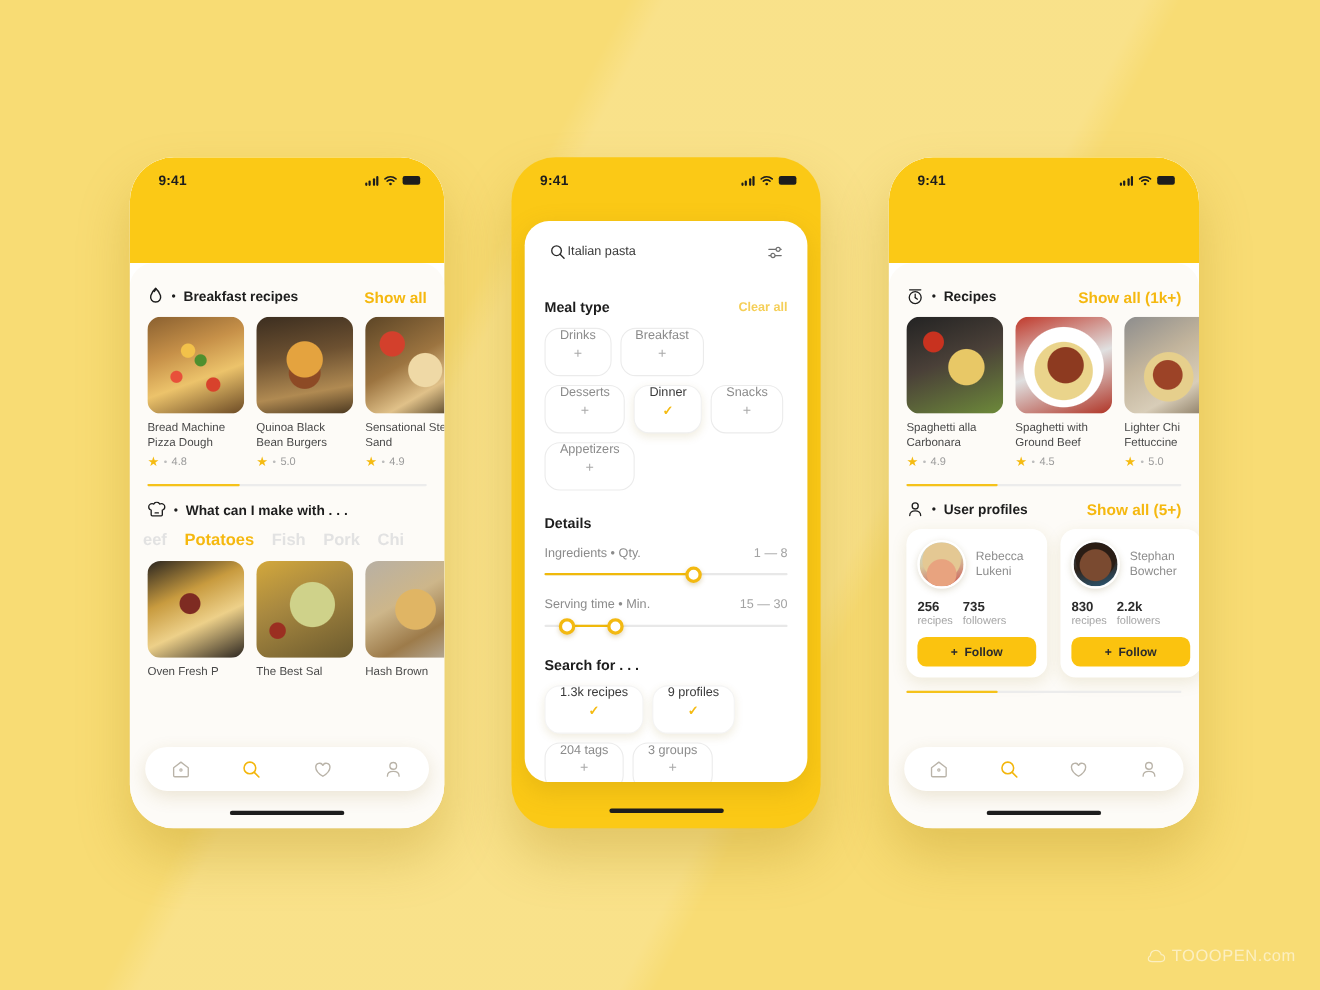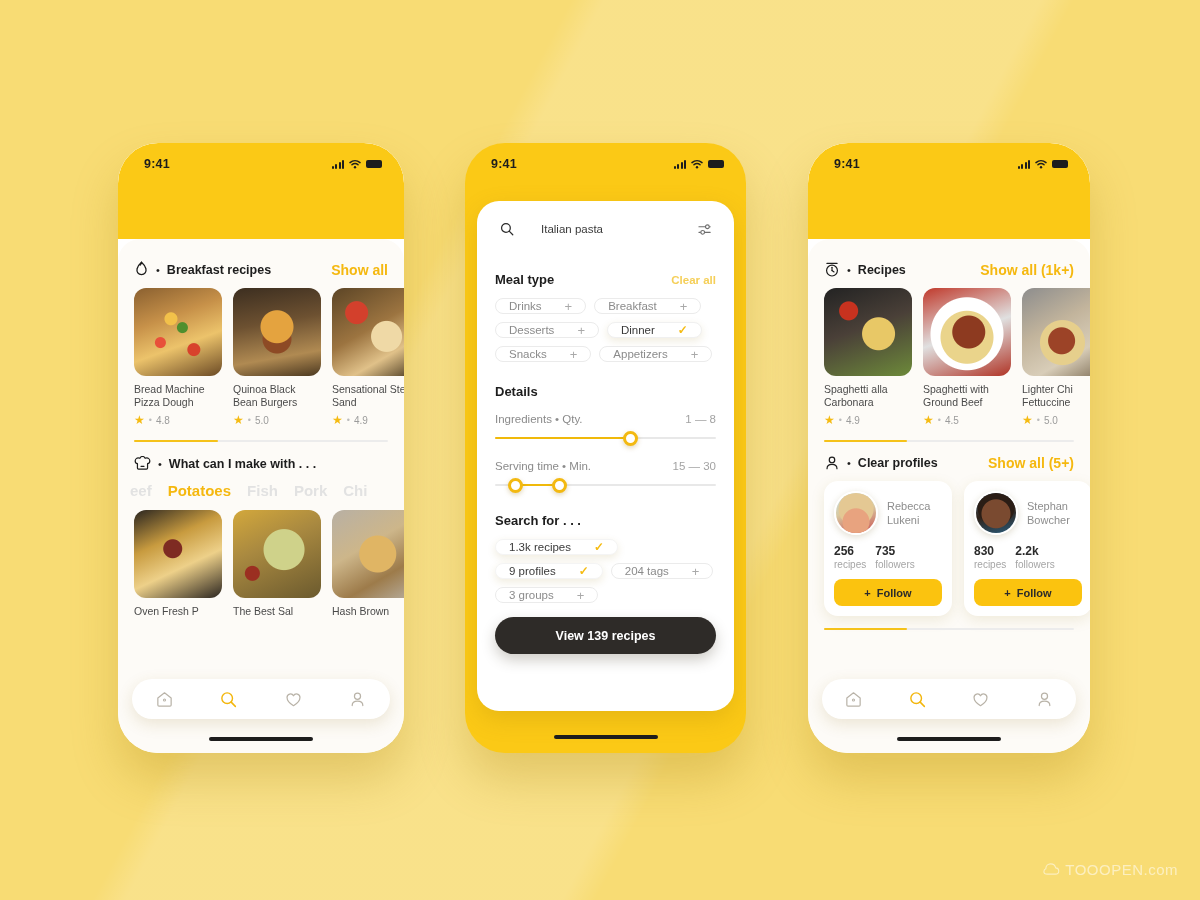--- a/index.html
+++ b/index.html
@@ -44,21 +44,21 @@
   .status-time{ font-size:12.5px; font-weight:bold; color:#1d1d1d; letter-spacing:.2px; }
   .status-icons{ display:flex; align-items:center; gap:5px; }
   .bars{ display:flex; align-items:flex-end; gap:1.5px; height:9px; }
   .bars i{ display:block; width:2px; background:#1d1d1d; border-radius:1px; }
   .bars i:nth-child(1){height:3px}.bars i:nth-child(2){height:5px}
   .bars i:nth-child(3){height:7px}.bars i:nth-child(4){height:9px}
   .batt{ width:16px; height:8px; border-radius:2px; background:#1d1d1d; }
 
   
   .searchbar{ margin:10px 18px 0 18px; height:34px; background:#fff; border-radius:18px;
-              display:flex; align-items:center; padding:0 11px 0 13px; gap:27px;
+              display:flex; align-items:center; padding:0 11px 0 13px; gap:2px;
               box-shadow:0 3px 8px rgba(150,110,10,.13); }
   .searchbar .txt{ flex:1; font-size:11.5px; color:#3a3a3a; }
   .searchbar .txt.ph{ color:#9a9a9a; }
 
   
   .sect-head{ display:flex; align-items:center; padding:0 16px; gap:7px; }
   .sect-head .ttl{ font-size:12.5px; font-weight:bold; color:#1d1d1d; }
   .sect-head .dot{ color:#1d1d1d; font-size:11px; }
   .sect-head .showall{ margin-left:auto; font-size:14px; font-weight:bold; color:#f5b80f; }
 
@@ -86,23 +86,23 @@
               border-radius:21px; display:flex; align-items:center; justify-content:space-around;
               box-shadow:0 5px 16px rgba(140,110,30,.16); }
   .home-ind{ position:absolute; left:50%; transform:translateX(-50%); width:104px; height:4px;
              border-radius:3px; background:#1d1d1d; }
 
   
   .f-sect-title{ font-size:13px; font-weight:bold; color:#1d1d1d; }
   .f-row{ display:flex; align-items:center; padding:0 18px; }
   .clear-all{ margin-left:auto; font-size:11.5px; font-weight:bold; color:#f5cf58; }
   .chips{ display:flex; flex-wrap:wrap; gap:8px; padding:0 18px; margin-top:11px; }
-  .chip{ height:16px; border:1px solid #ebebeb; border-radius:14px; display:flex;
-         align-items:center; gap:23px; padding:0 13px; font-size:11.5px; color:#8b8b8b;
-         background:#fff; }
+  .chip{ height:44px; border:1px solid #ebebeb; border-radius:14px; display:flex;
+         align-items:center; gap:3px; padding:0 13px; font-size:11.5px; color:#8b8b8b;
+         background:#fff;flex-direction:column; }
   .chip.sel{ color:#3a3a3a; border-color:#f0f0f0; box-shadow:0 3px 9px rgba(150,120,20,.14); }
   .chip .plus{ color:#a9a9a9; font-size:13px; line-height:1; }
   .chip .check{ color:#f5bb12; font-size:12px; font-weight:bold; }
   .chip.white{ background:#fff; border-color:#f4f4f4; color:#3a3a3a; box-shadow:0 3px 9px rgba(150,120,20,.14); }
 
   .slider-label{ display:flex; align-items:center; padding:0 18px; margin-top:14px; font-size:11.5px; color:#8b8b8b; }
   .slider-label .rng{ margin-left:auto; color:#a3a3a3; }
   .slider{ position:relative; height:16px; margin:5px 18px 0 18px; }
   .slider .track{ position:absolute; top:7px; left:0; right:0; height:2px; background:#e8e8e8; border-radius:2px; }
   .slider .fill{ position:absolute; top:7px; height:2px; background:#f0b90a; border-radius:2px; }
@@ -542,21 +542,21 @@
       </div>
 
       <div class="divider"></div>
 
       <div class="sect-head" style="margin-top:13px;">
         <svg class="icn" width="16" height="16" viewBox="0 0 18 18">
           <circle cx="9" cy="5.6" r="3.1" fill="none" stroke="#1d1d1d" stroke-width="1.35"></circle>
           <path d="M3.4 15.4c0-3 2.5-4.8 5.6-4.8s5.6 1.8 5.6 4.8" fill="none" stroke="#1d1d1d" stroke-width="1.35" stroke-linecap="round"></path>
         </svg>
         <span class="dot">•</span>
-        <span class="ttl">Clear profiles</span>
+        <span class="ttl">User profiles</span>
         <span class="showall">Show all (5+)</span>
       </div>
 
       <div class="profiles">
         <div class="pcard">
           <div class="ptop">
             <div class="avatar">
                 <div class="ph-img face1"></div>
               </div>
             <div class="pname">Rebecca Lukeni</div>

